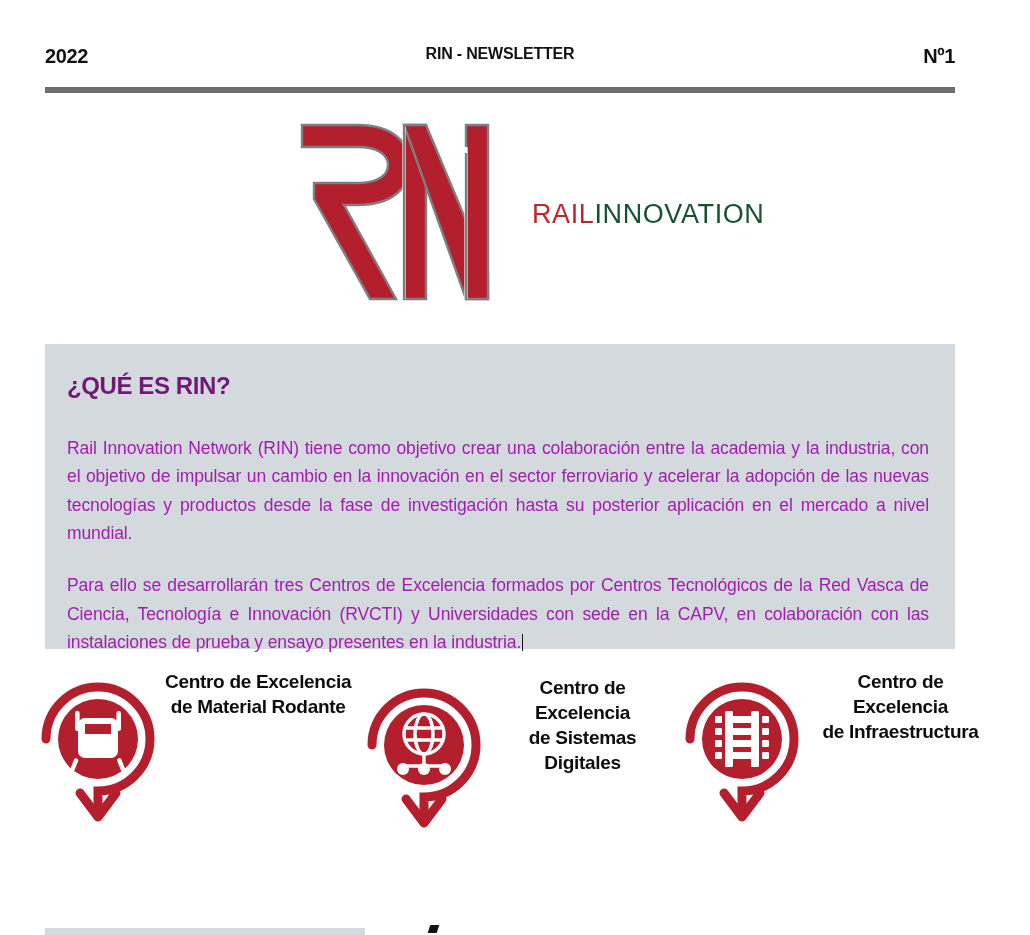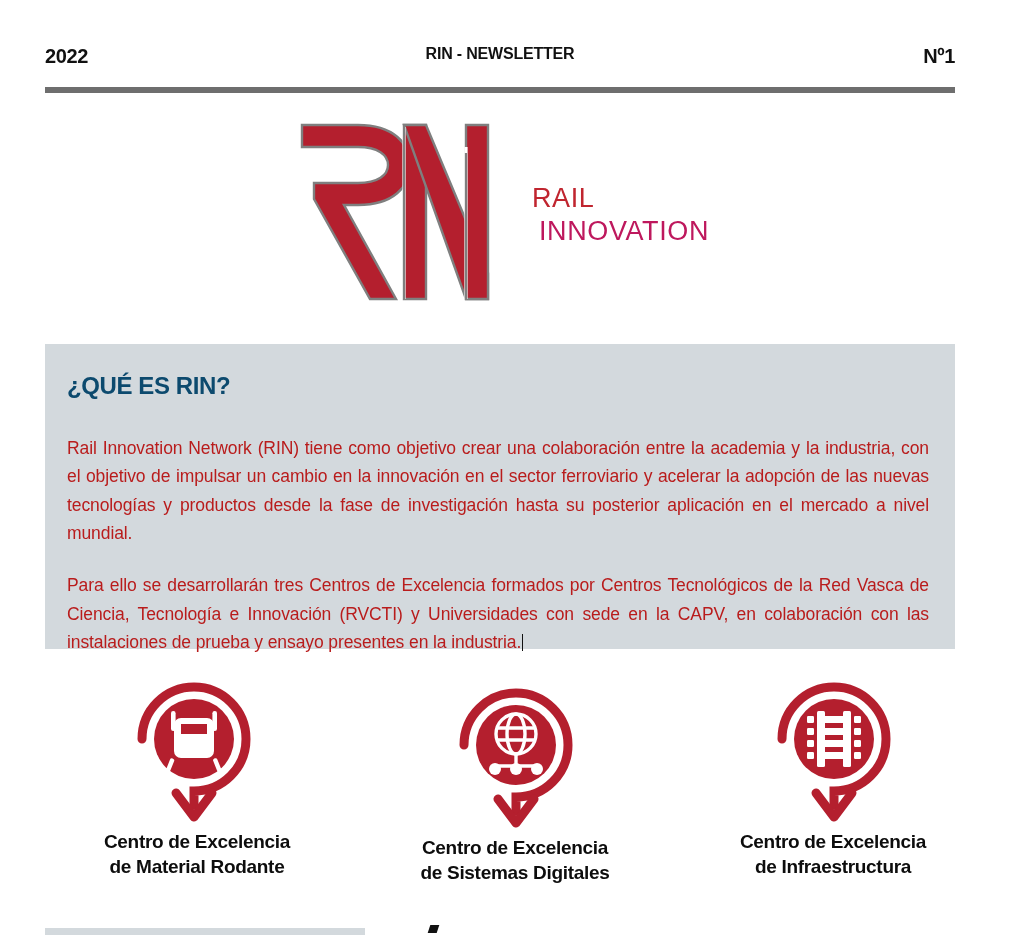--- a/index.html
+++ b/index.html
@@ -40,63 +40,63 @@
   }
 
   
   .logo-block {
     position: absolute; left: 292px; top: 112px;
     width: 420px; height: 200px;
     display: flex; align-items: center; gap: 22px;
   }
   .logo-mark { width: 218px; height: 198px; flex: none; }
   .logo-words {
-    display: flex; flex-direction: column; justify-content: center;
+    display: flex; justify-content: center;
     line-height: 1.24; padding-top: 6px;
   }
   .logo-words span {
     font-size: 27px; letter-spacing: 0.6px; font-weight: 400;
   }
   .logo-words .w-rail { color: #c0252f; }
   .logo-words .w-inno,
-  .logo-words .w-net { color: #be185d; margin-left: 7px; }
+  .logo-words .w-net { color: #14532d; }
 
   
   .panel {
     position: absolute; left: 45px; top: 344px;
     width: 910px; height: 305px;
     background: #d3d9dd;
     padding: 28px 26px 18px 22px;
   }
   .panel h2 {
     margin: 0 0 34px 0;
-    font-size: 24px; font-weight: bold; color: #0c4a6e;
+    font-size: 24px; font-weight: bold; color: #701a75;
     letter-spacing: -0.4px;
   }
   .panel p {
     margin: 0 0 24px 0;
-    font-size: 17.5px; line-height: 1.62; color: #b91c1c;
+    font-size: 17.5px; line-height: 1.62; color: #a21caf;
     text-align: justify;
     letter-spacing: -0.1px;
   }
   .panel p:last-child { margin-bottom: 14px; }
   .caret {
     display: inline-block; width: 1px; height: 17px;
     background: #111; vertical-align: -3px; margin-left: 1px;
   }
 
   
   .centres {
     position: absolute; left: 38px; top: 665px;
     width: 954px; height: 235px;
     display: flex; justify-content: space-between;
   }
   .centre {
     width: 318px;
-    display: flex; flex-direction: column; align-items: center;
+    display: flex; align-items: flex-start;
   }
   .centre-icon { width: 135px; height: 160px; flex: none; }
   .centre-label {
     margin-top: 4px;
     font-size: 19px; font-weight: bold; color: #0d0d0d;
     text-align: center; line-height: 1.32;
     letter-spacing: -0.3px;
     white-space: pre-line;
   }
   .c-rodante .centre-icon { margin-left: -8px; }

